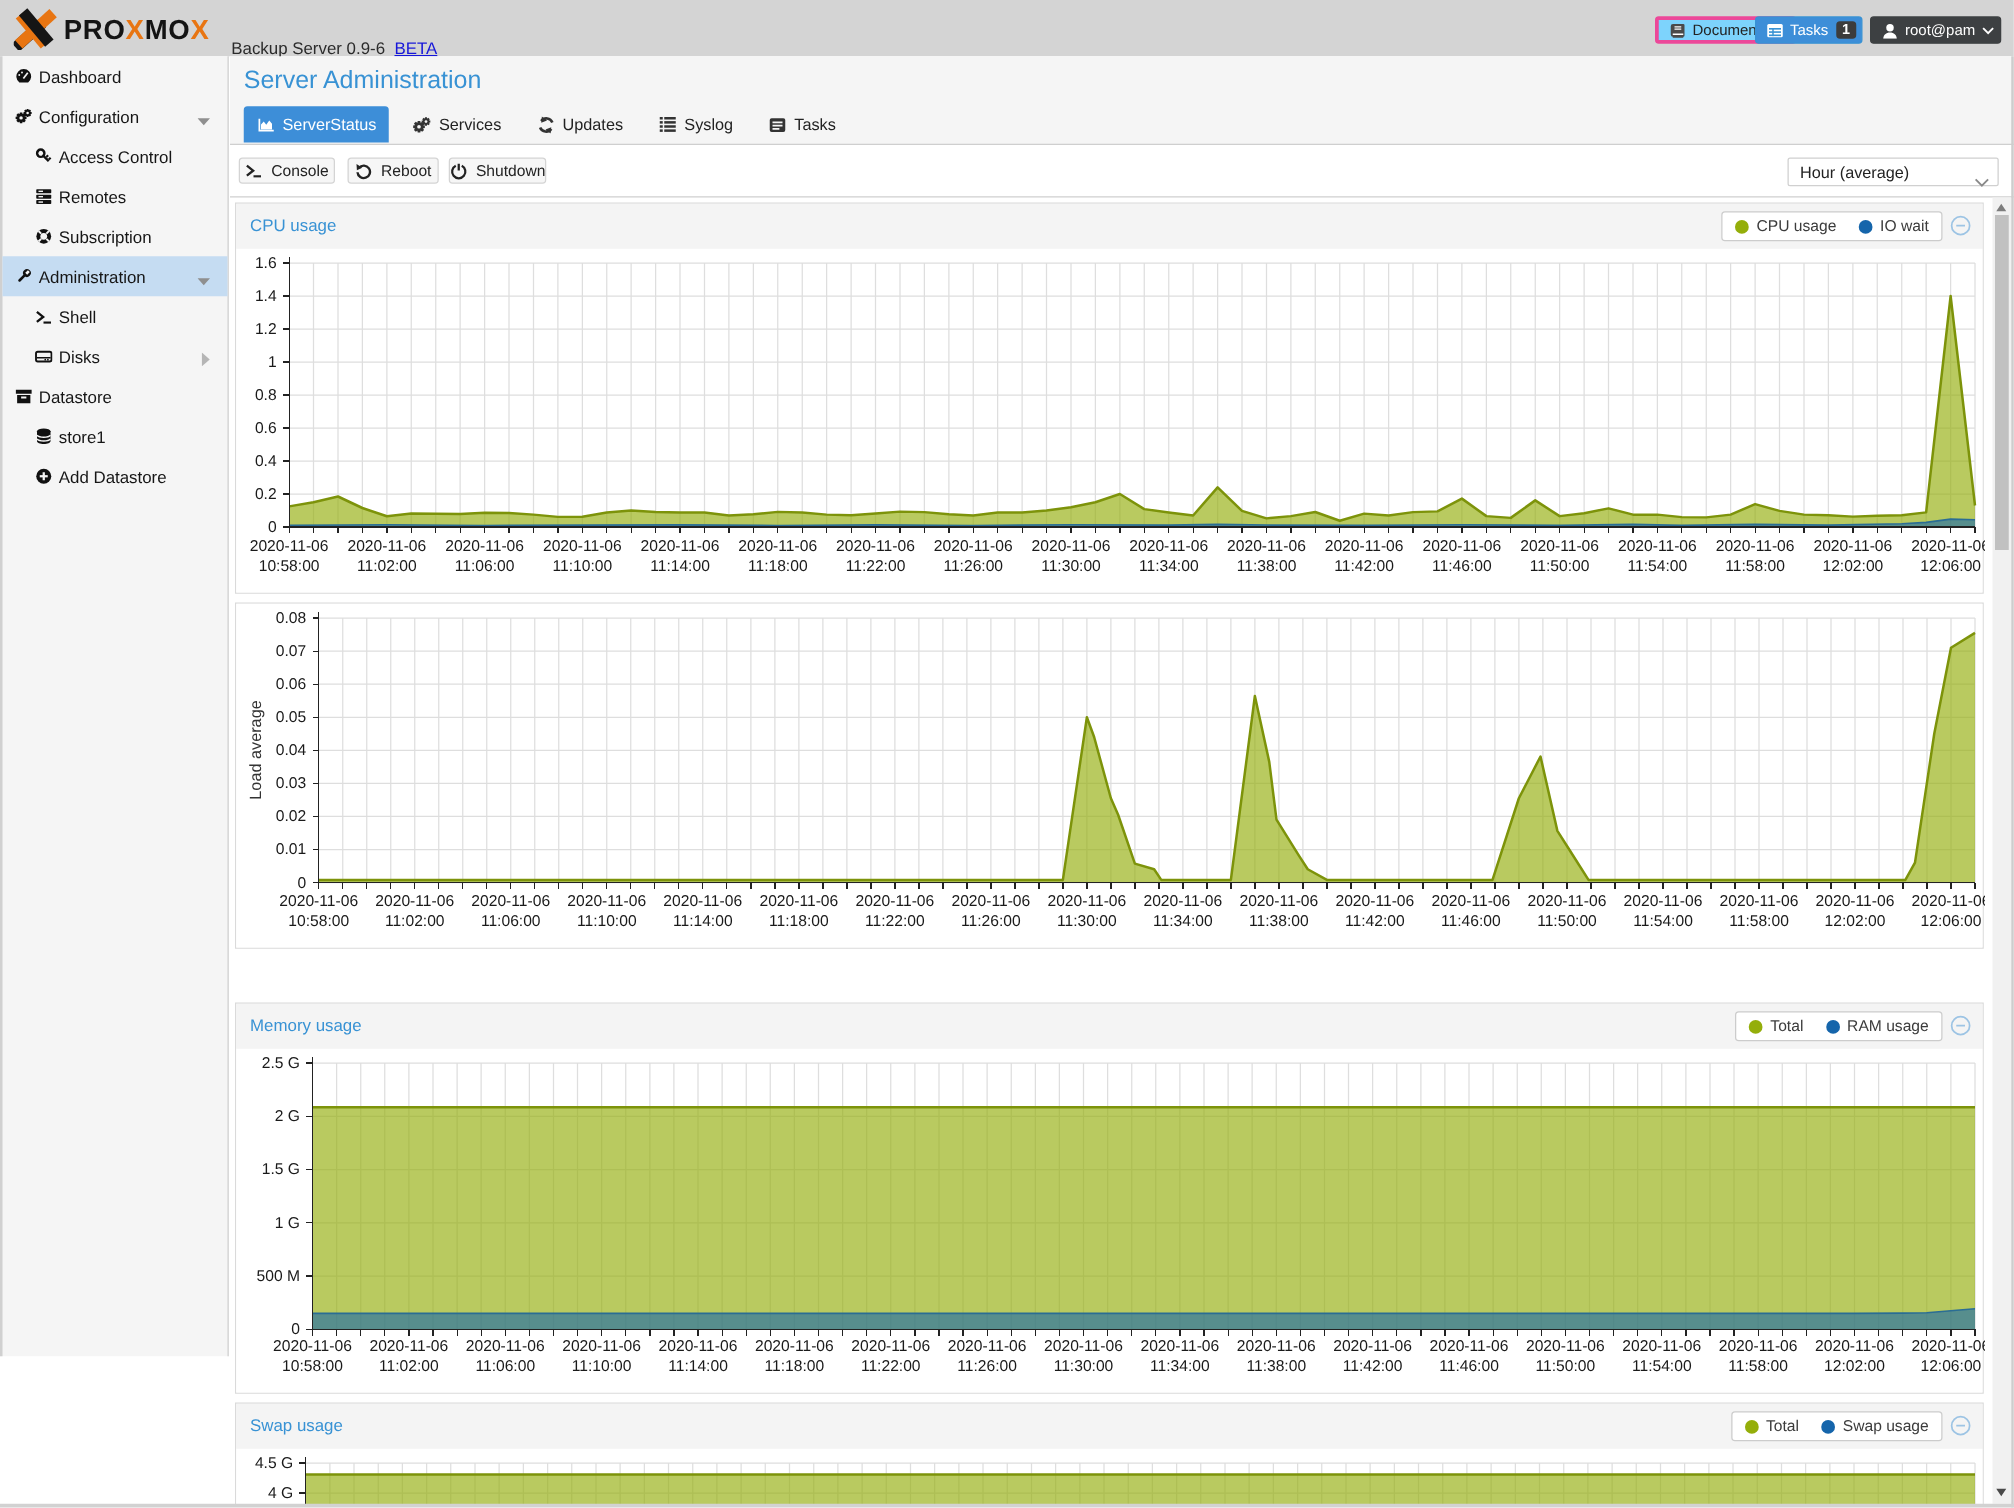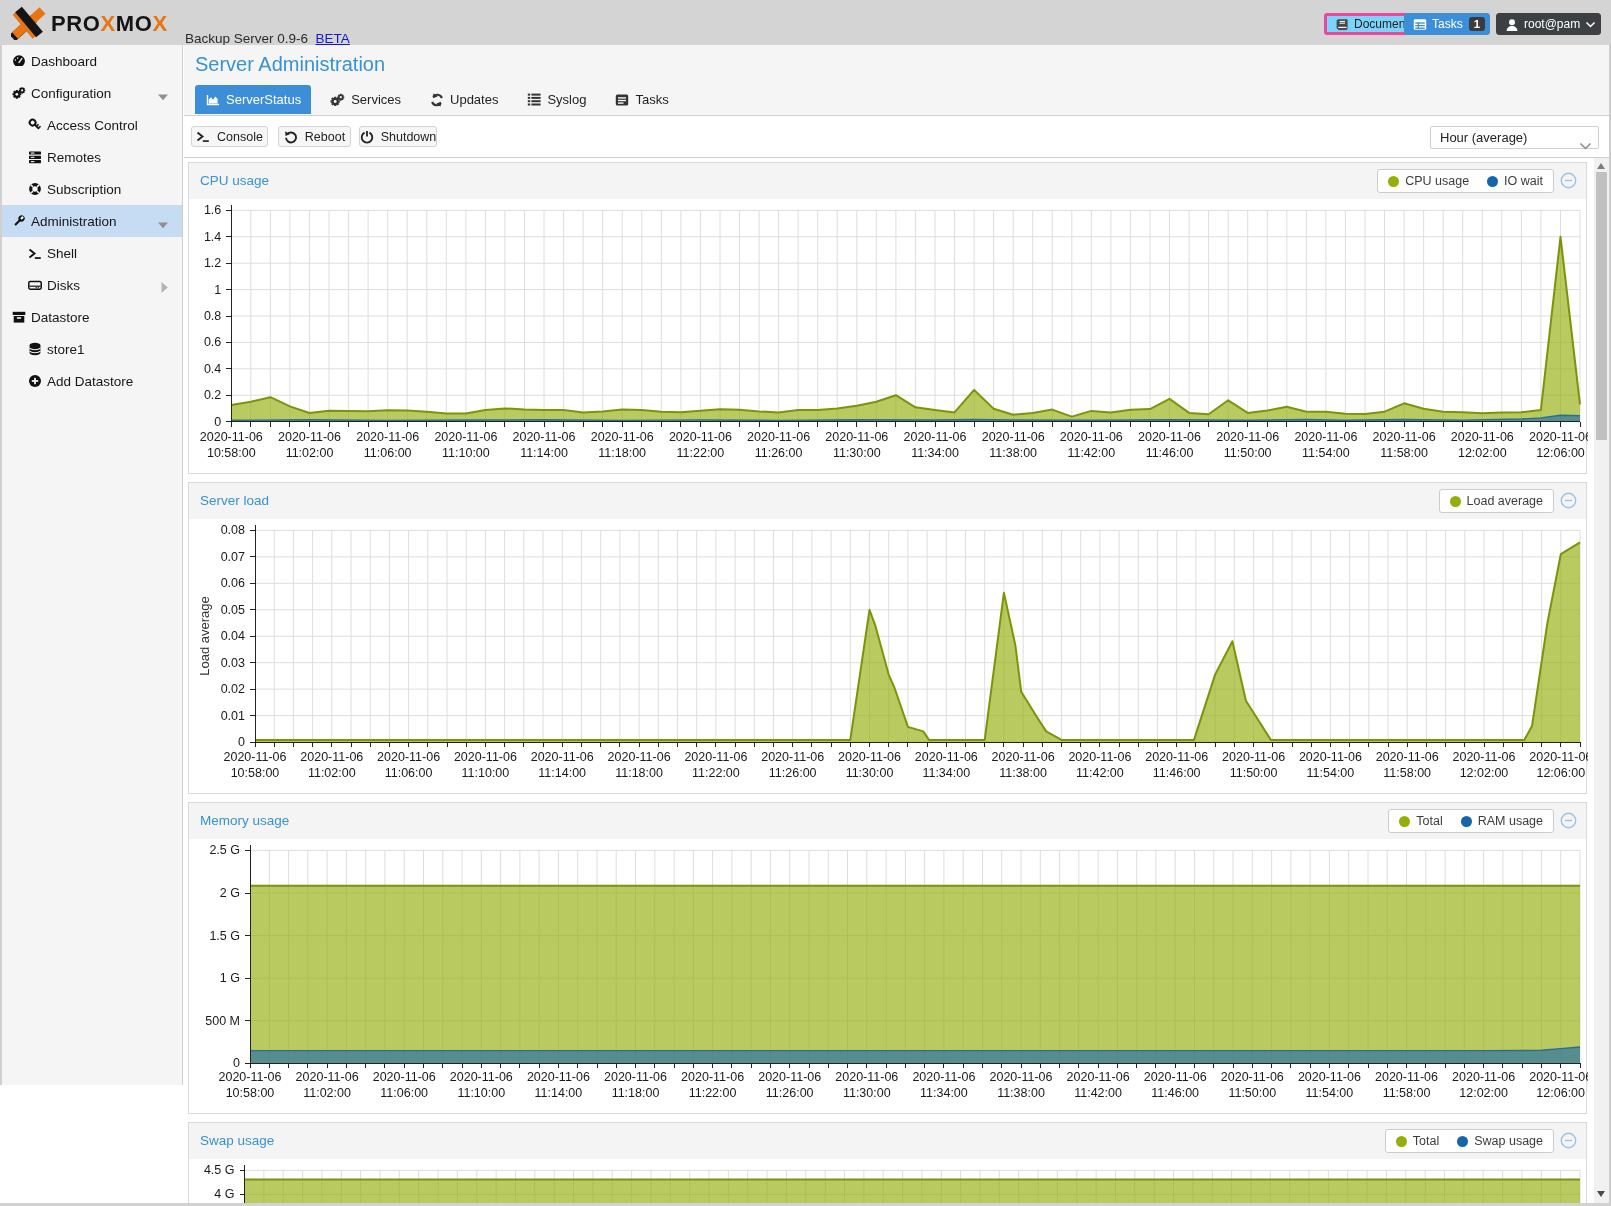--- a/index.html
+++ b/index.html
@@ -539,30 +539,20 @@
             <text x="1136.9" y="257.5" text-anchor="middle" font-size="12.5" fill="#1a1a1a">11:54:00</text>
             <text x="1215.1" y="241.5" text-anchor="middle" font-size="12.5" fill="#1a1a1a">2020-11-06</text>
             <text x="1215.1" y="257.5" text-anchor="middle" font-size="12.5" fill="#1a1a1a">11:58:00</text>
             <text x="1293.3" y="241.5" text-anchor="middle" font-size="12.5" fill="#1a1a1a">2020-11-06</text>
             <text x="1293.3" y="257.5" text-anchor="middle" font-size="12.5" fill="#1a1a1a">12:02:00</text>
             <text x="1371.5" y="241.5" text-anchor="middle" font-size="12.5" fill="#1a1a1a">2020-11-06</text>
             <text x="1371.5" y="257.5" text-anchor="middle" font-size="12.5" fill="#1a1a1a">12:06:00</text>
           </svg></div>
       </div>
       <div class="panel" style="top:323px">
-        <div class="phdr">
-          <span class="ptitle">Server load</span>
-          <span class="lbox">
-            <span class="litem"><span class="dot" style="background:#94ae0a"></span>Load average</span>
-          </span>
-          <span class="ctool"><svg width="17" height="17" viewBox="0 0 17 17" style="">
-              <circle cx="8.5" cy="8.5" r="7.2" fill="none" stroke="#9dc4e4" stroke-width="1.4"></circle>
-              <line x1="5" y1="8.5" x2="12" y2="8.5" stroke="#9dc4e4" stroke-width="1.4"></line>
-            </svg></span>
-        </div>
         <div class="pbody"><svg width="1399" height="270" viewBox="0 0 1399 270" style="">
             <line x1="66.0" y1="11.4" x2="1391.0" y2="11.4" stroke="#dedede" stroke-width="1"></line>
             <line x1="66.0" y1="37.9" x2="1391.0" y2="37.9" stroke="#dedede" stroke-width="1"></line>
             <line x1="66.0" y1="64.3" x2="1391.0" y2="64.3" stroke="#dedede" stroke-width="1"></line>
             <line x1="66.0" y1="90.8" x2="1391.0" y2="90.8" stroke="#dedede" stroke-width="1"></line>
             <line x1="66.0" y1="117.2" x2="1391.0" y2="117.2" stroke="#dedede" stroke-width="1"></line>
             <line x1="66.0" y1="143.7" x2="1391.0" y2="143.7" stroke="#dedede" stroke-width="1"></line>
             <line x1="66.0" y1="170.1" x2="1391.0" y2="170.1" stroke="#dedede" stroke-width="1"></line>
             <line x1="66.0" y1="196.6" x2="1391.0" y2="196.6" stroke="#dedede" stroke-width="1"></line>
             <line x1="66.0" y1="223.0" x2="1391.0" y2="223.0" stroke="#dedede" stroke-width="1"></line>

